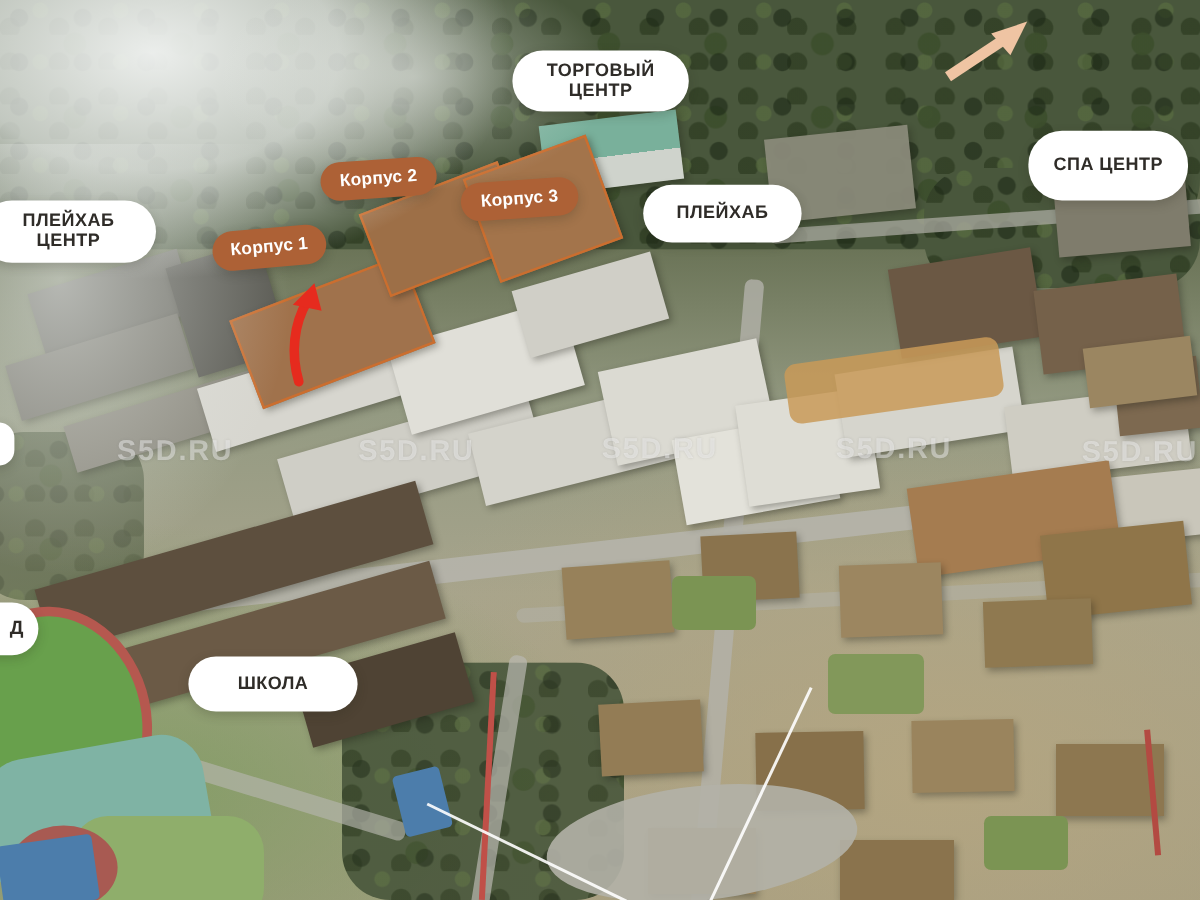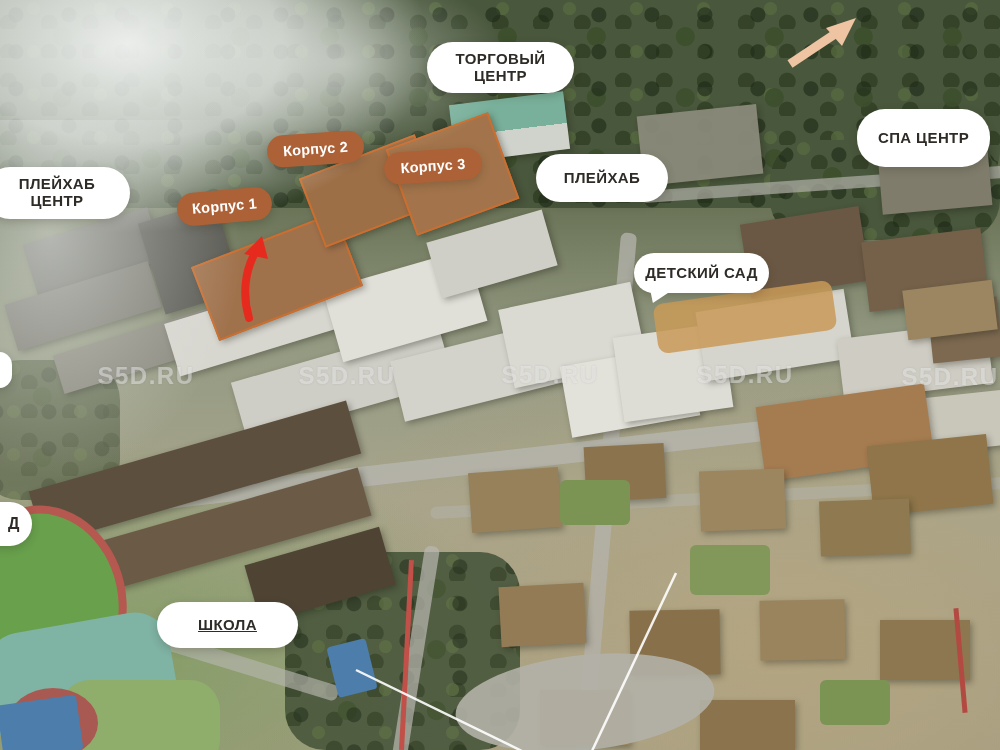--- a/index.html
+++ b/index.html
@@ -170,25 +170,22 @@
   <div class="pill pill-brown" style="left:177px;top:190px;width:95px;height:33px;transform:rotate(-5deg);">
     <span>Корпус 1</span>
   </div>
   <div class="pill pill-brown" style="left:267px;top:133px;width:97px;height:32px;transform:rotate(-4deg);">
     <span>Корпус 2</span>
   </div>
   <div class="pill pill-brown" style="left:384px;top:150px;width:98px;height:32px;transform:rotate(-4deg);">
     <span>Корпус 3</span>
   </div>
 
-  <div class="pill pill-white pill-tail" style="left:634px;top:253px;width:135px;height:40px;">
-    <span>ДЕТСКИЙ САД</span>
-  </div>
 
-  <div class="pill pill-white" style="left:157px;top:602px;width:141px;height:46px;text-decoration:underline;">
+  <div class="pill pill-white" style="left:157px;top:547px;width:141px;height:46px;">
     <span>ШКОЛА</span>
   </div>
 
   <div class="pill pill-white" style="left:-28px;top:502px;width:60px;height:44px;font-size:16px;">
     <span style="margin-left:24px;">Д</span>
   </div>
   <div class="pill pill-white" style="left:-14px;top:352px;width:26px;height:36px;"></div>
 
 </div>
 

